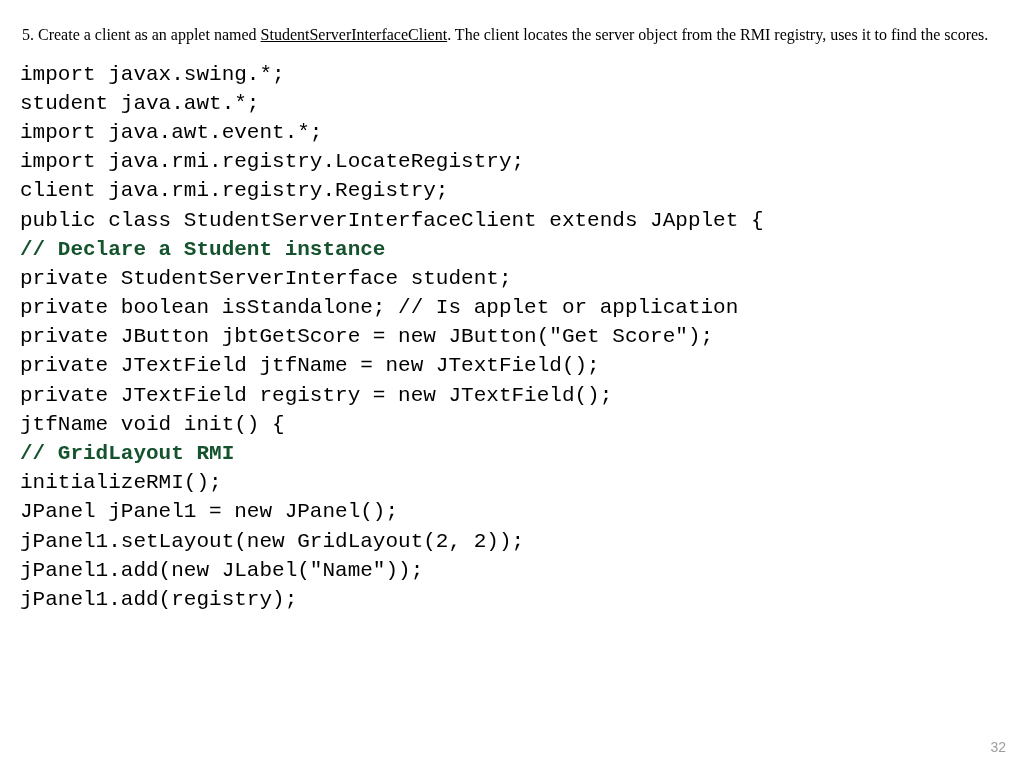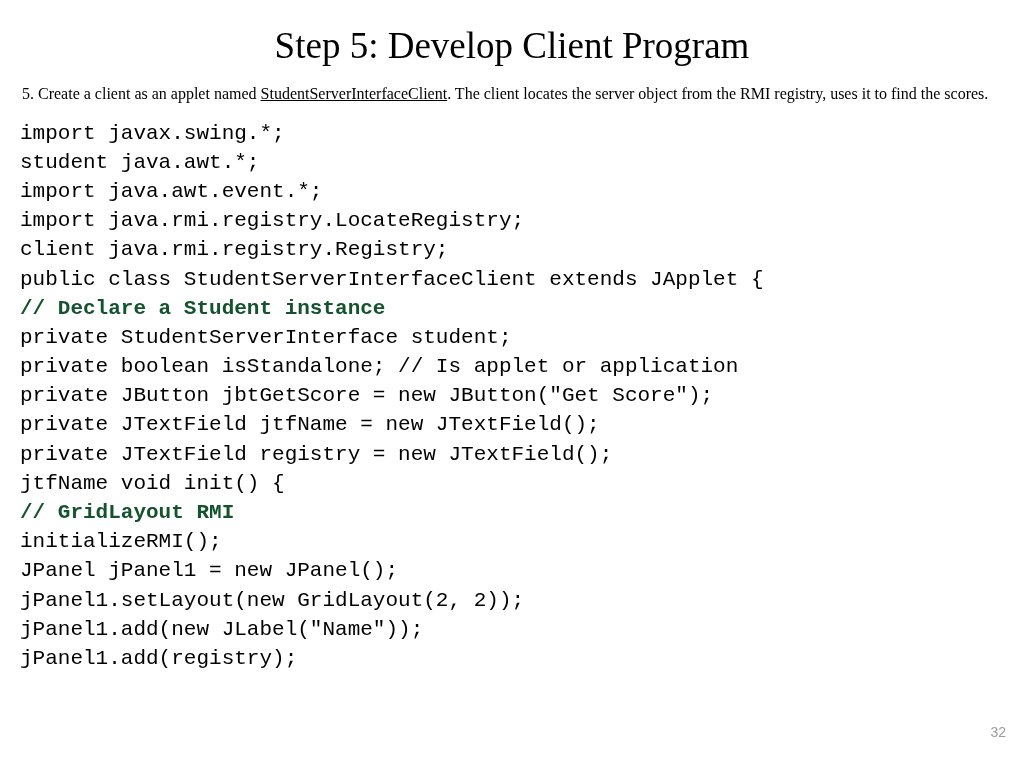--- a/index.html
+++ b/index.html
@@ -37,31 +37,30 @@
     white-space: pre;
     color: #000;
   }
   .comment {
     color: #14532d;
     font-weight: bold;
   }
   .pagenum {
     position: absolute;
     right: 18px;
-    bottom: 28px;
+    bottom: 13px;
     font-size: 14px;
     color: #9e9e9e;
     font-family: Arial, sans-serif;
   }
 </style>
 </head>
 <body>
 
 <div class="slide">
-  <h1 class="title">Step 5: Develop Client Program</h1>
 
   <p class="instruction">
     <span>5.  Create a client as an applet named </span><span class="underline">StudentServerInterfaceClient</span><span>. The client locates the server object from the RMI registry, uses it to find the scores.</span>
   </p>
 
   <div class="code"><span>import javax.swing.*;</span>
 <span>student java.awt.*;</span>
 <span>import java.awt.event.*;</span>
 <span>import java.rmi.registry.LocateRegistry;</span>
 <span>client java.rmi.registry.Registry;</span>

